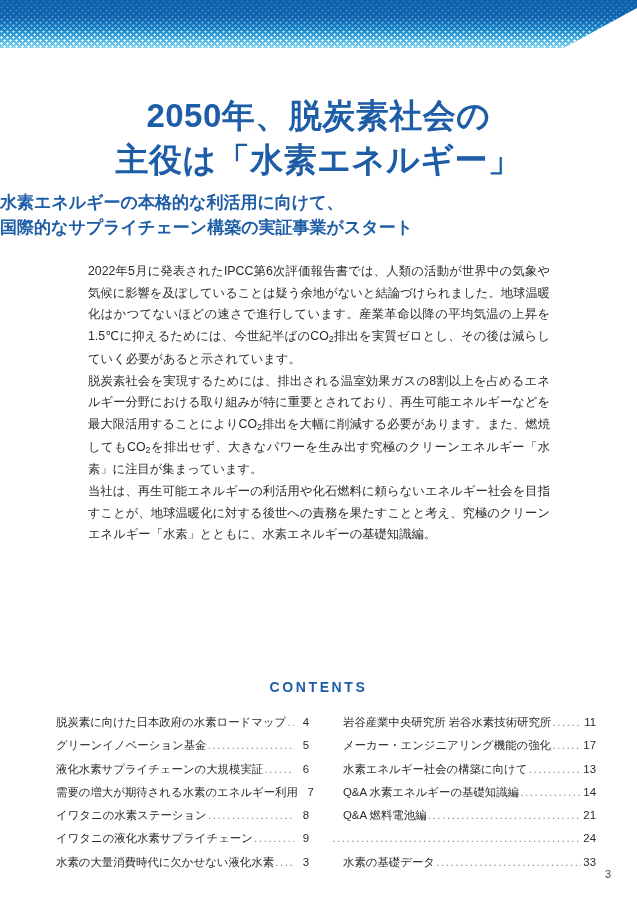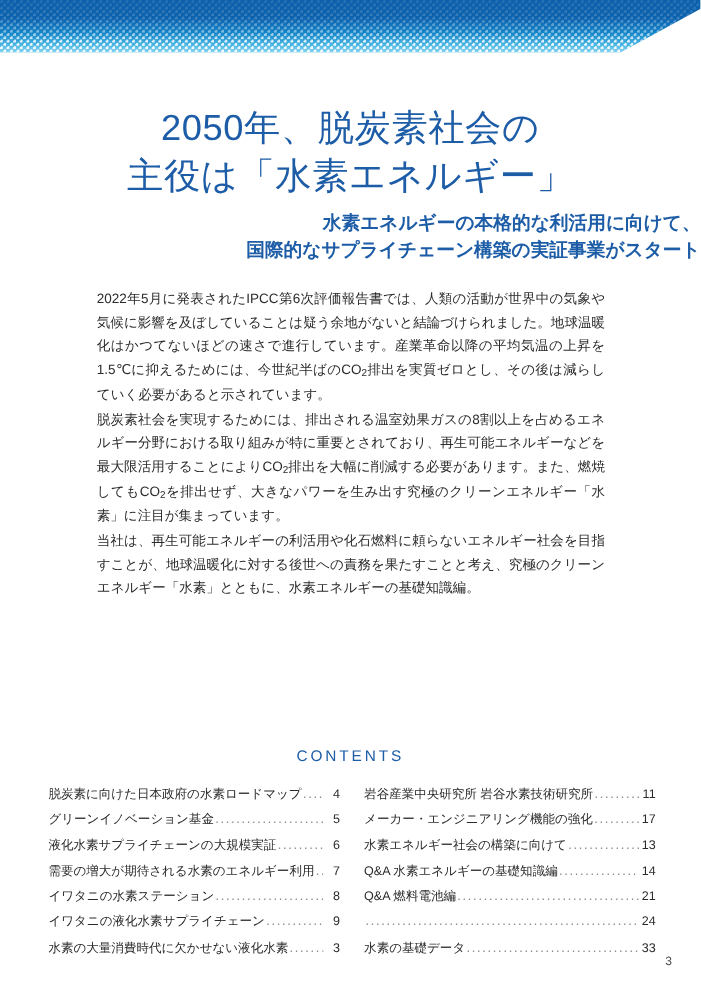--- a/index.html
+++ b/index.html
@@ -53,29 +53,29 @@
     top: 94px;
     left: 0;
     width: 637px;
     text-align: center;
   }
   .title-line {
     color: #1d5ca6;
     font-size: 33px;
     line-height: 44px;
     letter-spacing: 0.5px;
-    font-weight: 400;
+    font-weight: 700;
     white-space: nowrap;
   }
   .subtitle-block {
     position: absolute;
     top: 190px;
     left: 0;
     width: 637px;
-    text-align: right;
+    text-align: left;
   }
   .subtitle-line {
     color: #1d5ca6;
     font-size: 17px;
     line-height: 25px;
     font-weight: 700;
     white-space: nowrap;
   }
 
   
@@ -102,21 +102,21 @@
 
   
   .contents-heading {
     position: absolute;
     top: 679px;
     left: 0;
     width: 637px;
     text-align: center;
     color: #1d5ca6;
     font-size: 14px;
-    font-weight: 400;
+    font-weight: 700;
     letter-spacing: 2.6px;
   }
   .toc {
     position: absolute;
     top: 711px;
     left: 44px;
     width: 552px;
     display: flex;
     gap: 22px;
   }
@@ -127,20 +127,21 @@
   .toc-row {
     display: flex;
     align-items: baseline;
     font-size: 11.4px;
     line-height: 23.3px;
     color: #2b2b2b;
     white-space: nowrap;
   }
   .toc-label {
     flex: 0 0 auto;
+    margin-left: 12px;
   }
   .toc-dots {
     flex: 1 1 auto;
     overflow: hidden;
     margin: 0 1px;
     color: #8b8b8b;
     font-size: 11px;
     letter-spacing: 1.1px;
     white-space: nowrap;
   }

